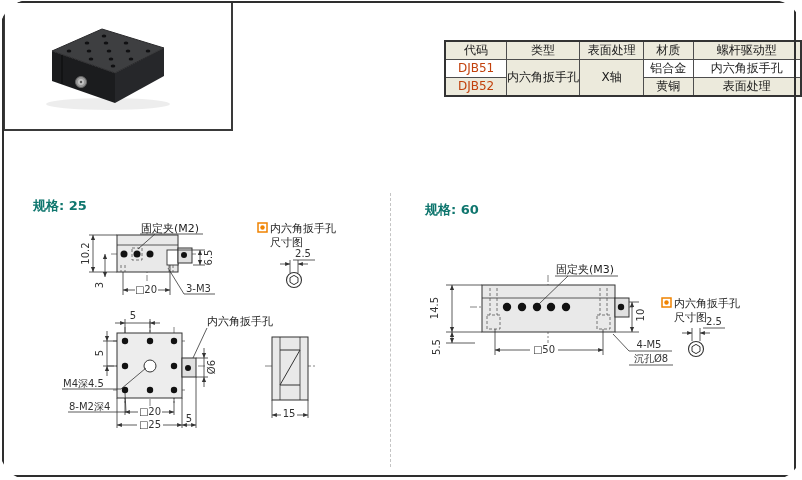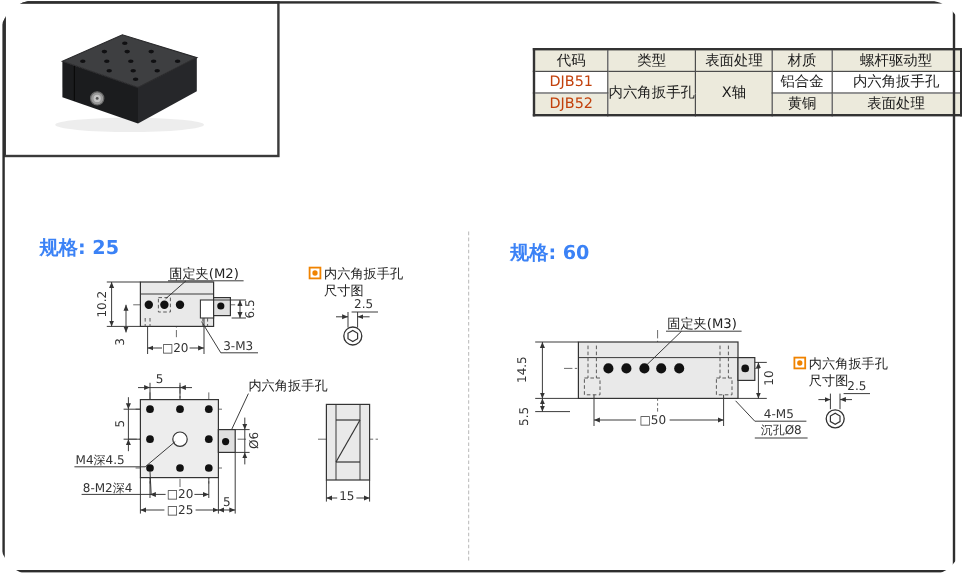--- a/index.html
+++ b/index.html
@@ -4,21 +4,21 @@
 <style>
   html,body{margin:0;padding:0;background:#fff;}
   body{font-family:"DejaVu Sans","Liberation Sans",sans-serif;}
   .page{position:relative;width:802px;height:480px;background:#fff;overflow:hidden;border-radius:30px;}
   .frame{position:absolute;left:2px;top:1px;width:794px;height:476px;border:2px solid #2e2e2e;box-sizing:border-box;pointer-events:none;}
   .photo-box{position:absolute;left:3px;top:1px;width:230px;height:130px;border:2px solid #3a3a3a;box-sizing:border-box;background:#fff;}
   .spec-table{position:absolute;left:444px;top:40px;border-collapse:collapse;table-layout:fixed;font-size:12px;color:#1a1a1a;border:2px solid #333;}
   .spec-table th,.spec-table td{border:1px solid #4d4d4d;text-align:center;vertical-align:middle;padding:0;height:17px;line-height:17px;font-weight:normal;white-space:nowrap;overflow:hidden;}
   .tint{background:#ECEADC;}
   .code{color:#c2410c;font-weight:bold;}
-  .sec-title{position:absolute;color:#3b82f6;font-weight:bold;font-size:16px;}
+  .sec-title{position:absolute;color:#0f766e;font-weight:bold;font-size:13px;}
   .t25{left:33px;top:197px;}
   .t60{left:425px;top:201px;}
   .divider{position:absolute;left:390px;top:193px;height:274px;width:0;border-left:1px dashed #c4c4c4;}
   svg text{font-family:"DejaVu Sans","Liberation Sans",sans-serif;fill:#222;}
   .dim{font-size:10px;fill:#333;}
   .cn{font-size:11px;fill:#222;}
   .ln{stroke:#333;stroke-width:1;fill:none;}
   .thin{stroke:#333;stroke-width:0.8;fill:none;}
   .cl{stroke:#666;stroke-width:0.8;stroke-dasharray:7 2 2 2;fill:none;}
   .hid{stroke:#555;stroke-width:0.8;stroke-dasharray:3 2;fill:none;}

